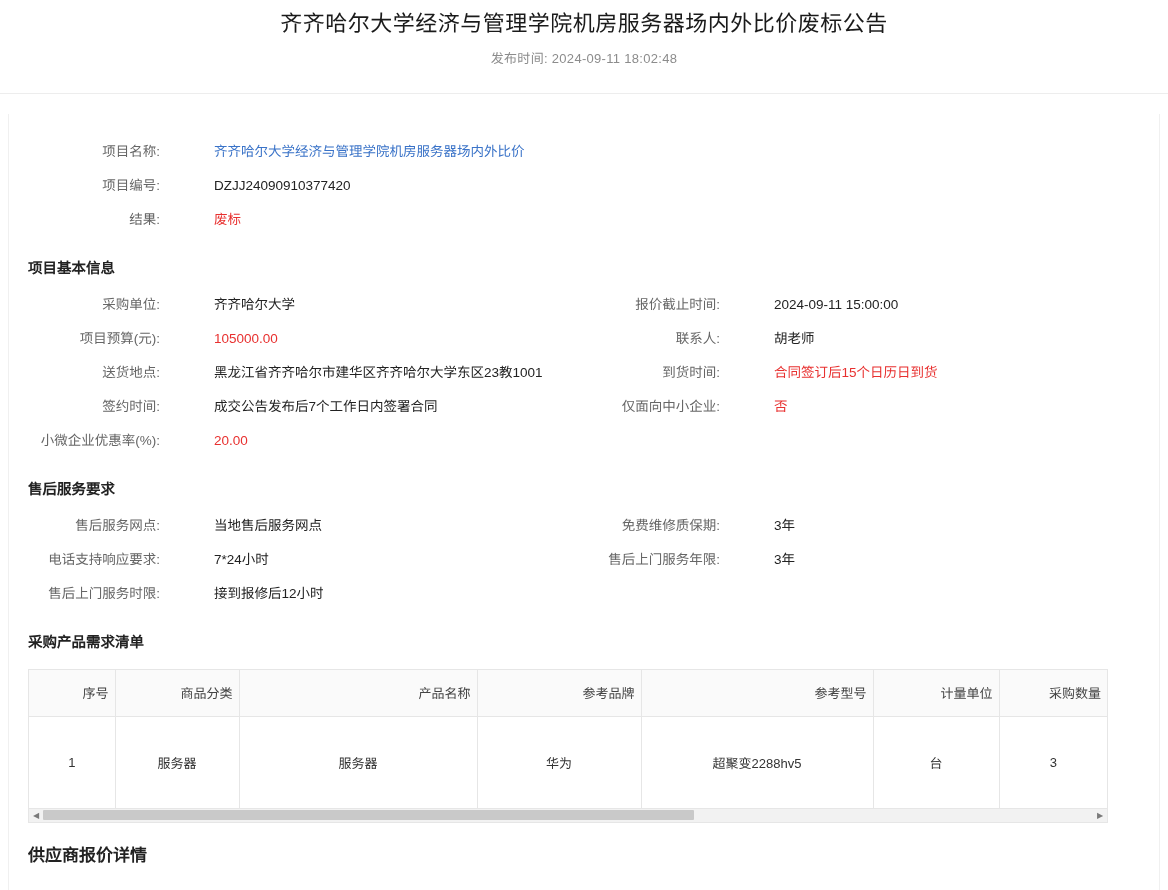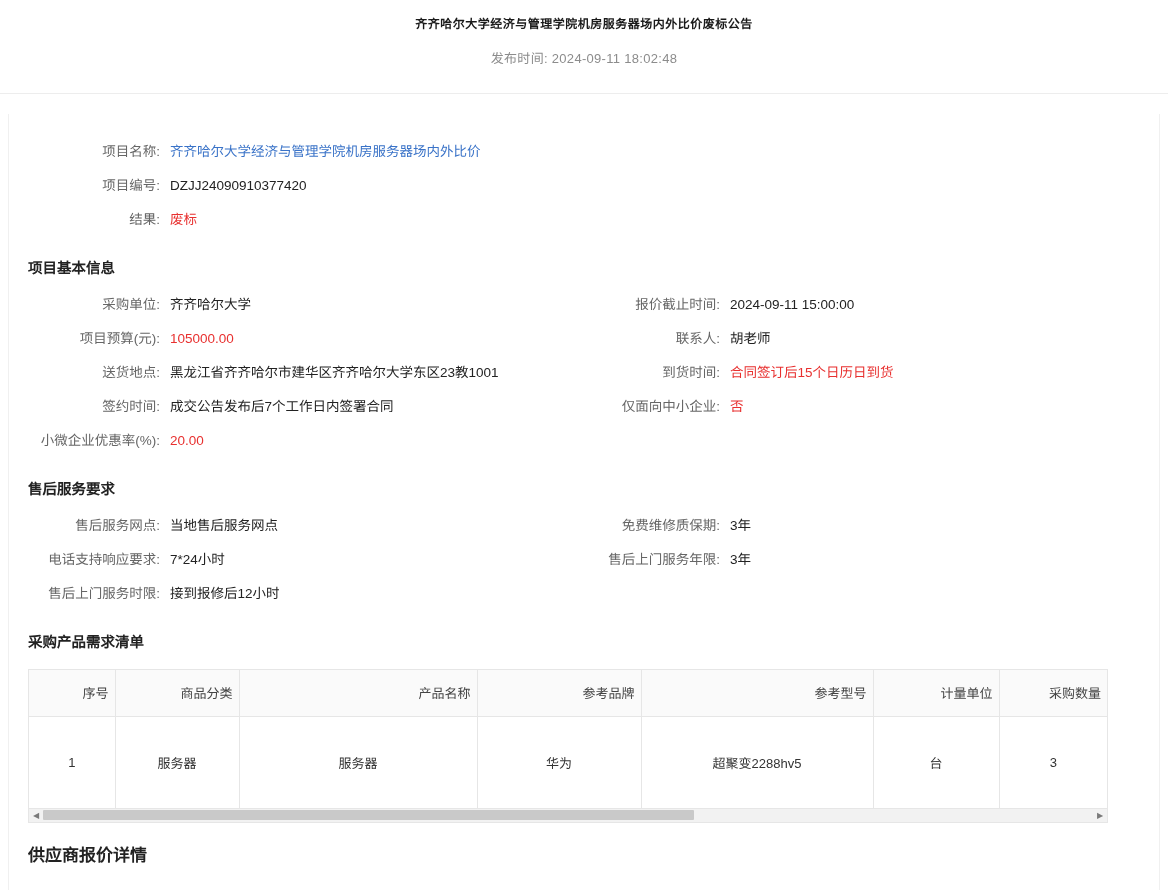--- a/index.html
+++ b/index.html
@@ -15,22 +15,22 @@
     min-height: 890px;
     position: relative;
     background: #ffffff;
   }
   
   .header {
     padding-top: 10px;
     text-align: center;
   }
   .header-title {
-    font-size: 12px;
-    font-weight: bold;
+    font-size: 22px;
+    font-weight: normal;
     color: #1a1a1a;
     line-height: 28px;
     letter-spacing: 0.5px;
   }
   .header-time {
     margin-top: 10px;
     font-size: 13px;
     color: #8c8c8c;
     letter-spacing: 0.3px;
   }
@@ -55,20 +55,21 @@
   }
   .field-label {
     width: 142px;
     text-align: right;
     color: #666;
     padding-right: 10px;
     flex: none;
   }
   .field-value {
     color: #222;
+    margin-left: 44px;
   }
   .field-value.red { color: #e8302f; }
   .field-value.link { color: #3a73c8; }
   
   .section-title {
     font-size: 14.5px;
     font-weight: bold;
     color: #222;
     margin: 26px 0 18px 0;
     font-family: Liberation Serif, serif;

